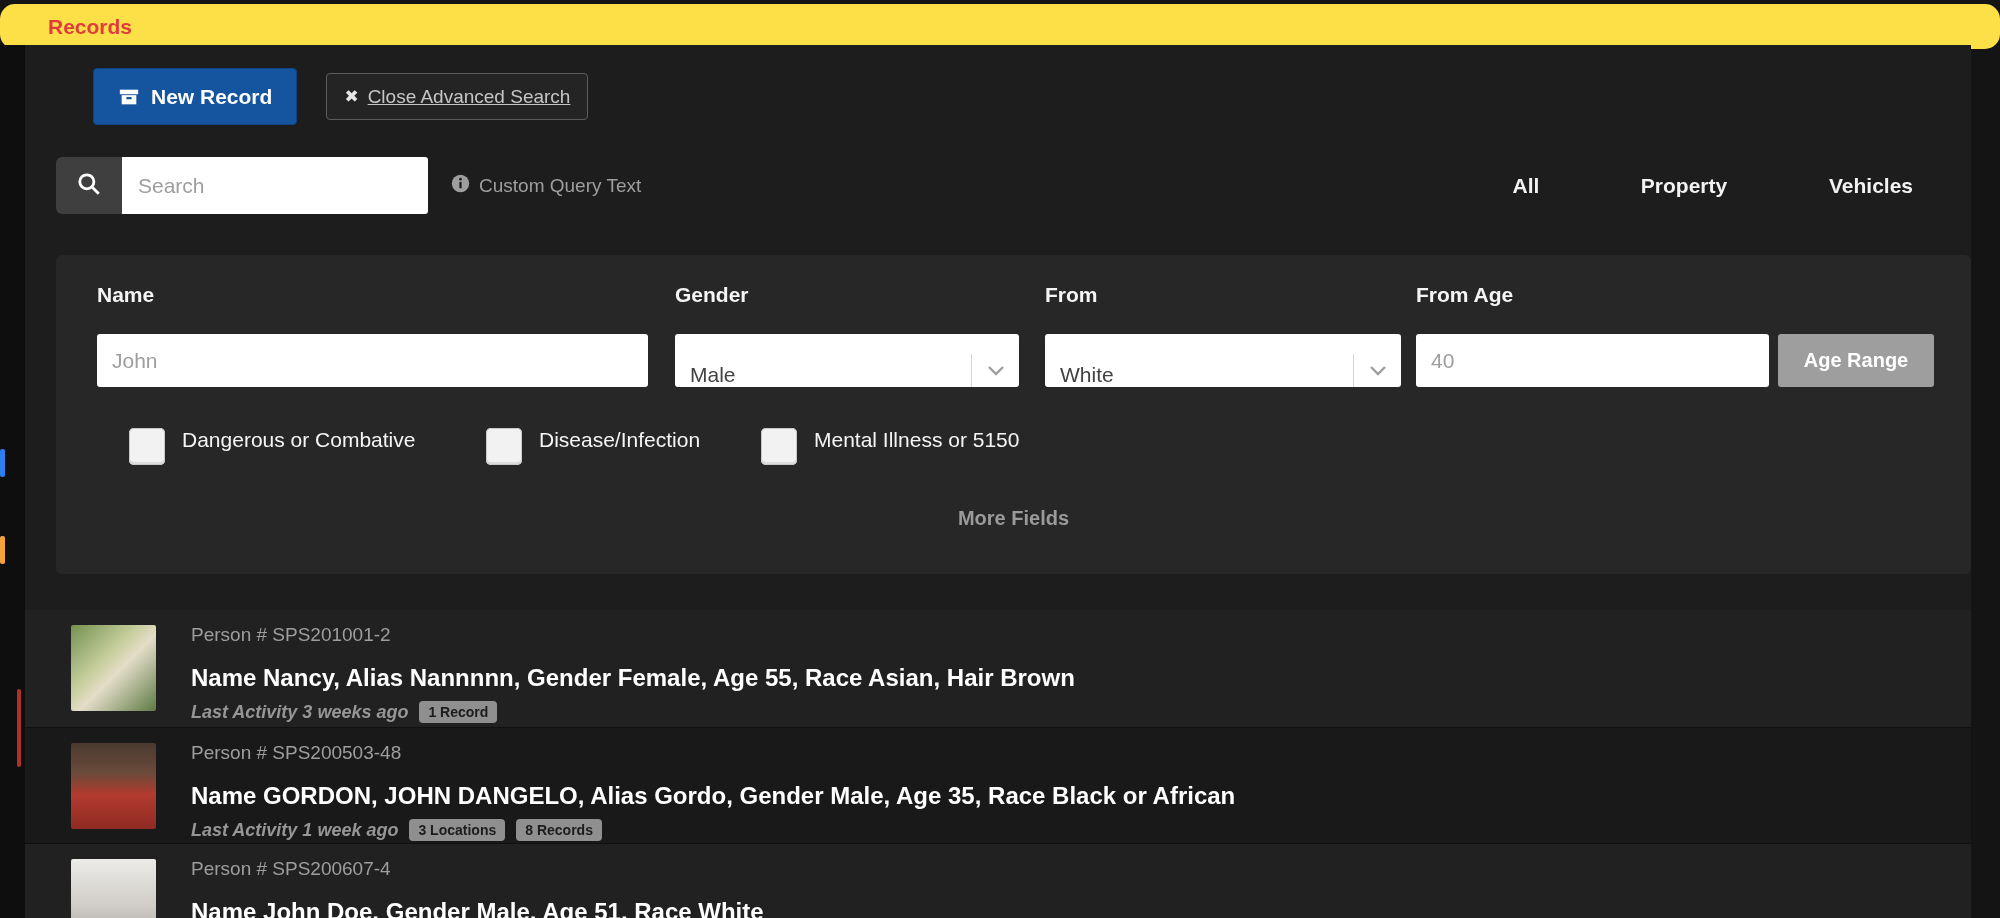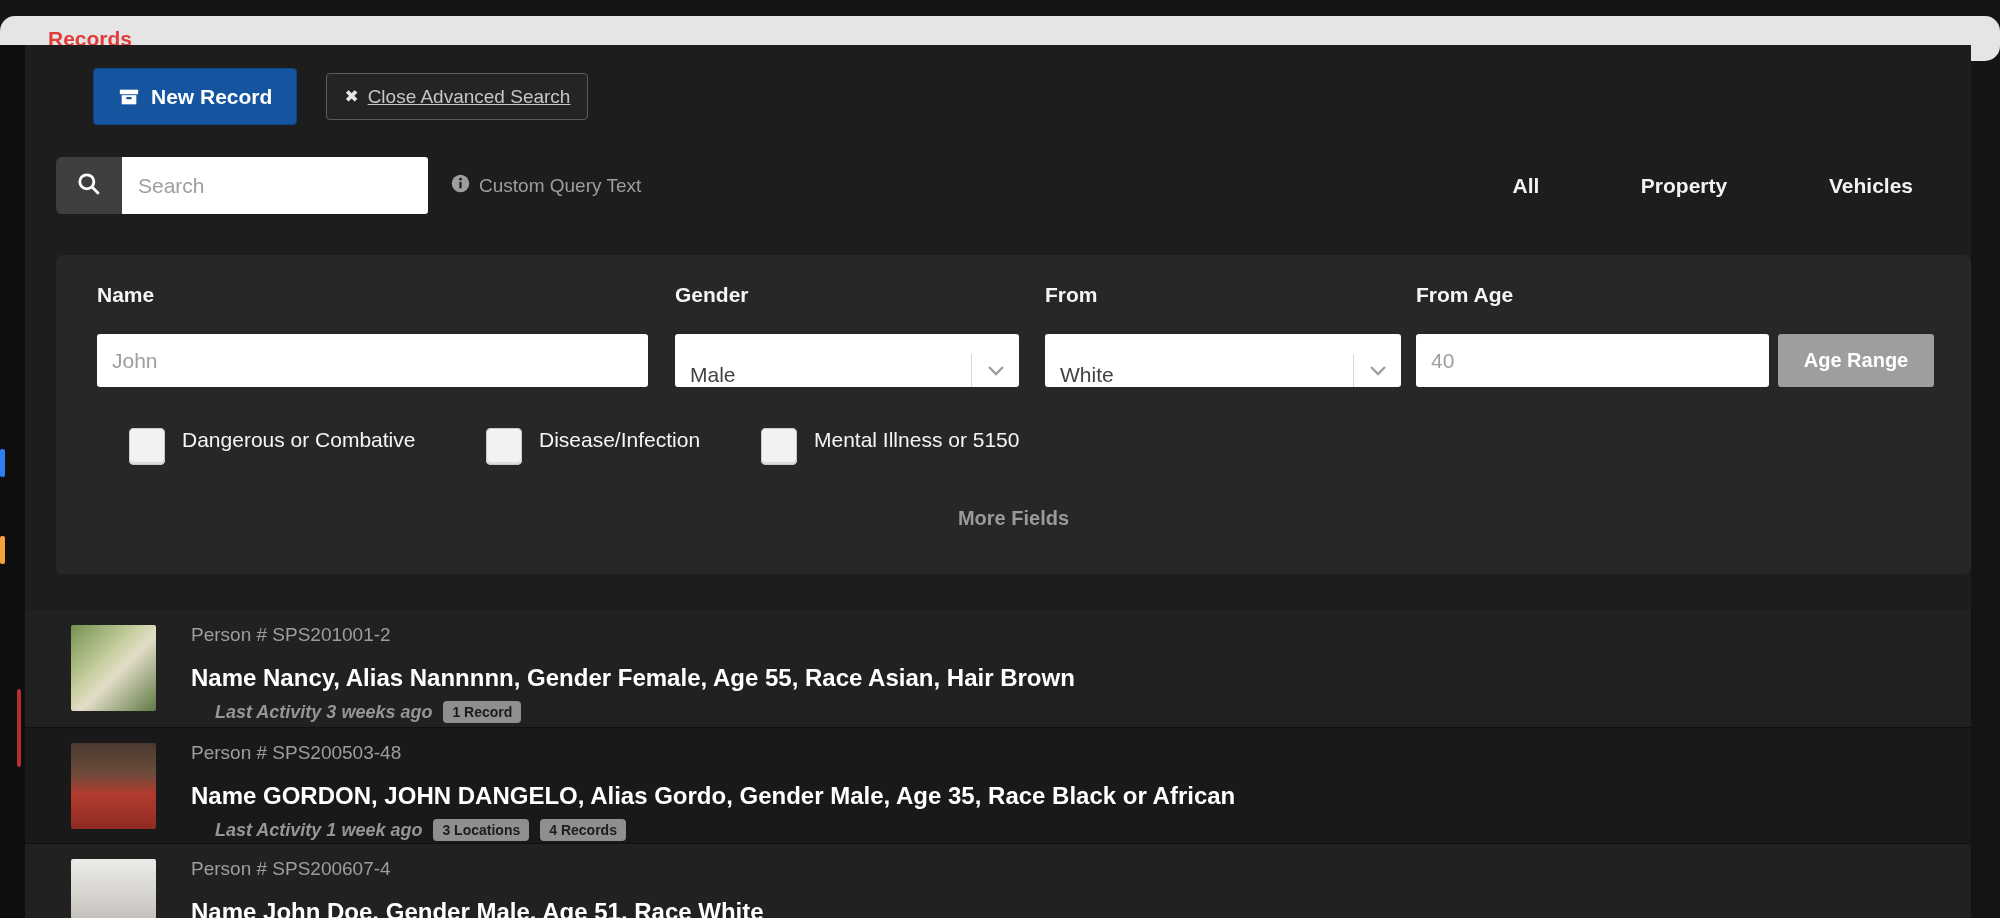--- a/index.html
+++ b/index.html
@@ -1,21 +1,21 @@
 <!DOCTYPE html>
 <html><head>
 <meta charset="utf-8">
 <style>
   * { margin:0; padding:0; box-sizing:border-box; }
   html,body { background:#0e0e0e; }
   body { font-family:"Liberation Sans", sans-serif; }
   .screen { position:relative; width:2000px; height:918px; overflow:hidden; background:#141414; }
 
   
-  .topbar { position:absolute; left:0; top:16px; width:2000px; height:45px; background:#e5e5e5;border-radius:15px; }
+  .topbar { position:absolute; left:0; top:4px; width:2000px; height:45px; background:#fde047;border-radius:15px; }
   .page-title { position:absolute; left:48px; top:0; line-height:45px; font-size:21px; font-weight:700; color:#e03c3c; }
 
   
   .left-rail { position:absolute; left:0; top:45px; width:25px; height:873px; background:#0e0e0e; }
   .rail-mark { position:absolute; border-radius:2px; }
   .mark-blue { left:0; top:404px; width:5px; height:28px; background:#2d7ff0; }
   .mark-yellow { left:0; top:491px; width:5px; height:28px; background:#f2a33c; }
   .mark-red { left:17px; top:644px; width:4px; height:78px; background:#b03030; }
 
   
@@ -68,21 +68,21 @@
   .results { position:absolute; left:0; top:565px; width:1946px; }
   .result-row { position:relative; height:117px; padding:14px 20px 0 166px; cursor:pointer; }
   .result-row:nth-child(odd) { background:#212121; }
   .result-row:nth-child(even) { background:#191919; border-top:1px solid #101010; border-bottom:1px solid #101010; }
   .photo { position:absolute; left:46px; top:15px; width:85px; height:86px; border-radius:2px; }
   .photo-1 { background:linear-gradient(135deg,#74914f 0%,#c7cf9e 40%,#e4ddc9 55%,#5d7a43 100%); }
   .photo-2 { background:linear-gradient(180deg,#4a3a31 0%,#6b4a3a 35%,#b23b2e 60%,#8e2a22 100%); }
   .photo-3 { background:linear-gradient(180deg,#ecebe8 0%,#cfccc7 55%,#a9a6a1 100%); }
   .person-number { font-size:19px; color:#9e9e9e; }
   .person-summary { margin-top:18px; font-size:24px; font-weight:700; color:#ffffff; }
-  .activity-line { margin-top:9px; display:flex; align-items:center; gap:11px;margin-left:24px; }
+  .activity-line { margin-top:9px; display:flex; align-items:center; gap:11px; }
   .activity-text { font-size:18px; font-style:italic; font-weight:600; color:#969696; }
   .badge { background:#8f8f8f; color:#1c1c1c; font-size:14px; font-weight:700; padding:3px 9px; border-radius:4px; }
 </style>
 </head>
 <body>
 
 <div class="screen">
 
   <div class="topbar">
     <div class="page-title">Records</div>
@@ -214,21 +214,21 @@
         </div>
       </div>
 
       <div class="result-row">
         <div class="photo photo-2"></div>
         <div class="person-number">Person # SPS200503-48</div>
         <div class="person-summary">Name GORDON, JOHN DANGELO, Alias Gordo, Gender Male, Age 35, Race Black or African</div>
         <div class="activity-line">
           <span class="activity-text">Last Activity 1 week ago</span>
           <span class="badge">3 Locations</span>
-          <span class="badge">4 Records</span>
+          <span class="badge">8 Records</span>
         </div>
       </div>
 
       <div class="result-row">
         <div class="photo photo-3"></div>
         <div class="person-number">Person # SPS200607-4</div>
         <div class="person-summary">Name John Doe, Gender Male, Age 51, Race White</div>
       </div>
 
     </div>

